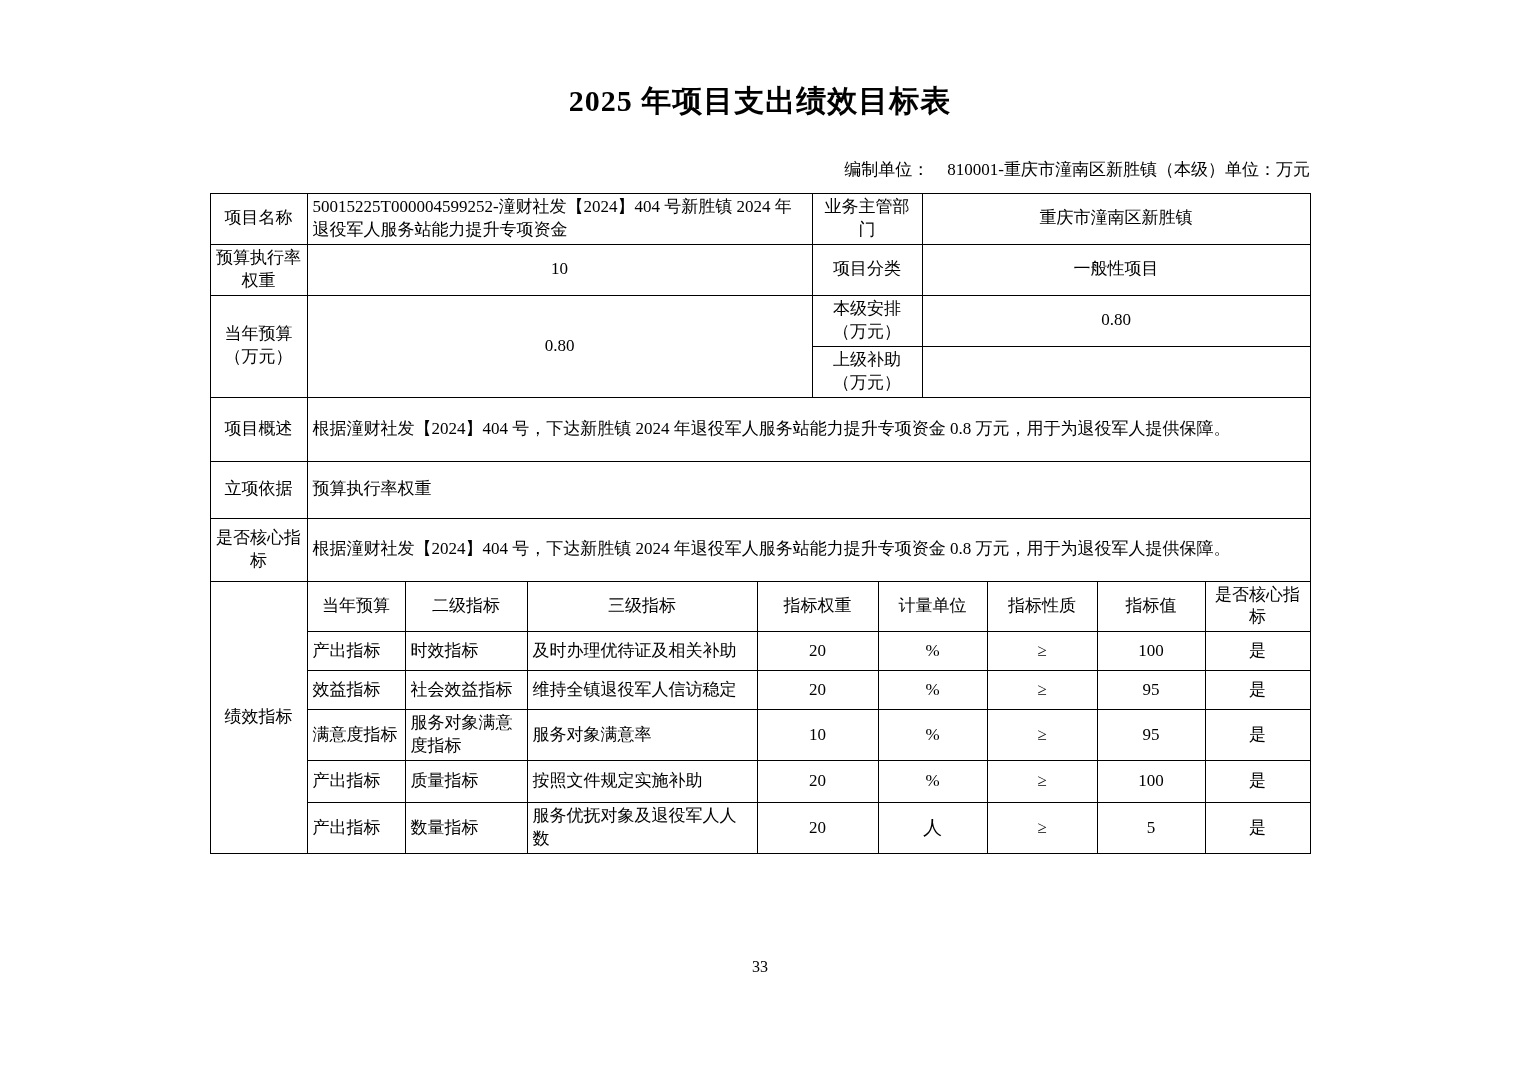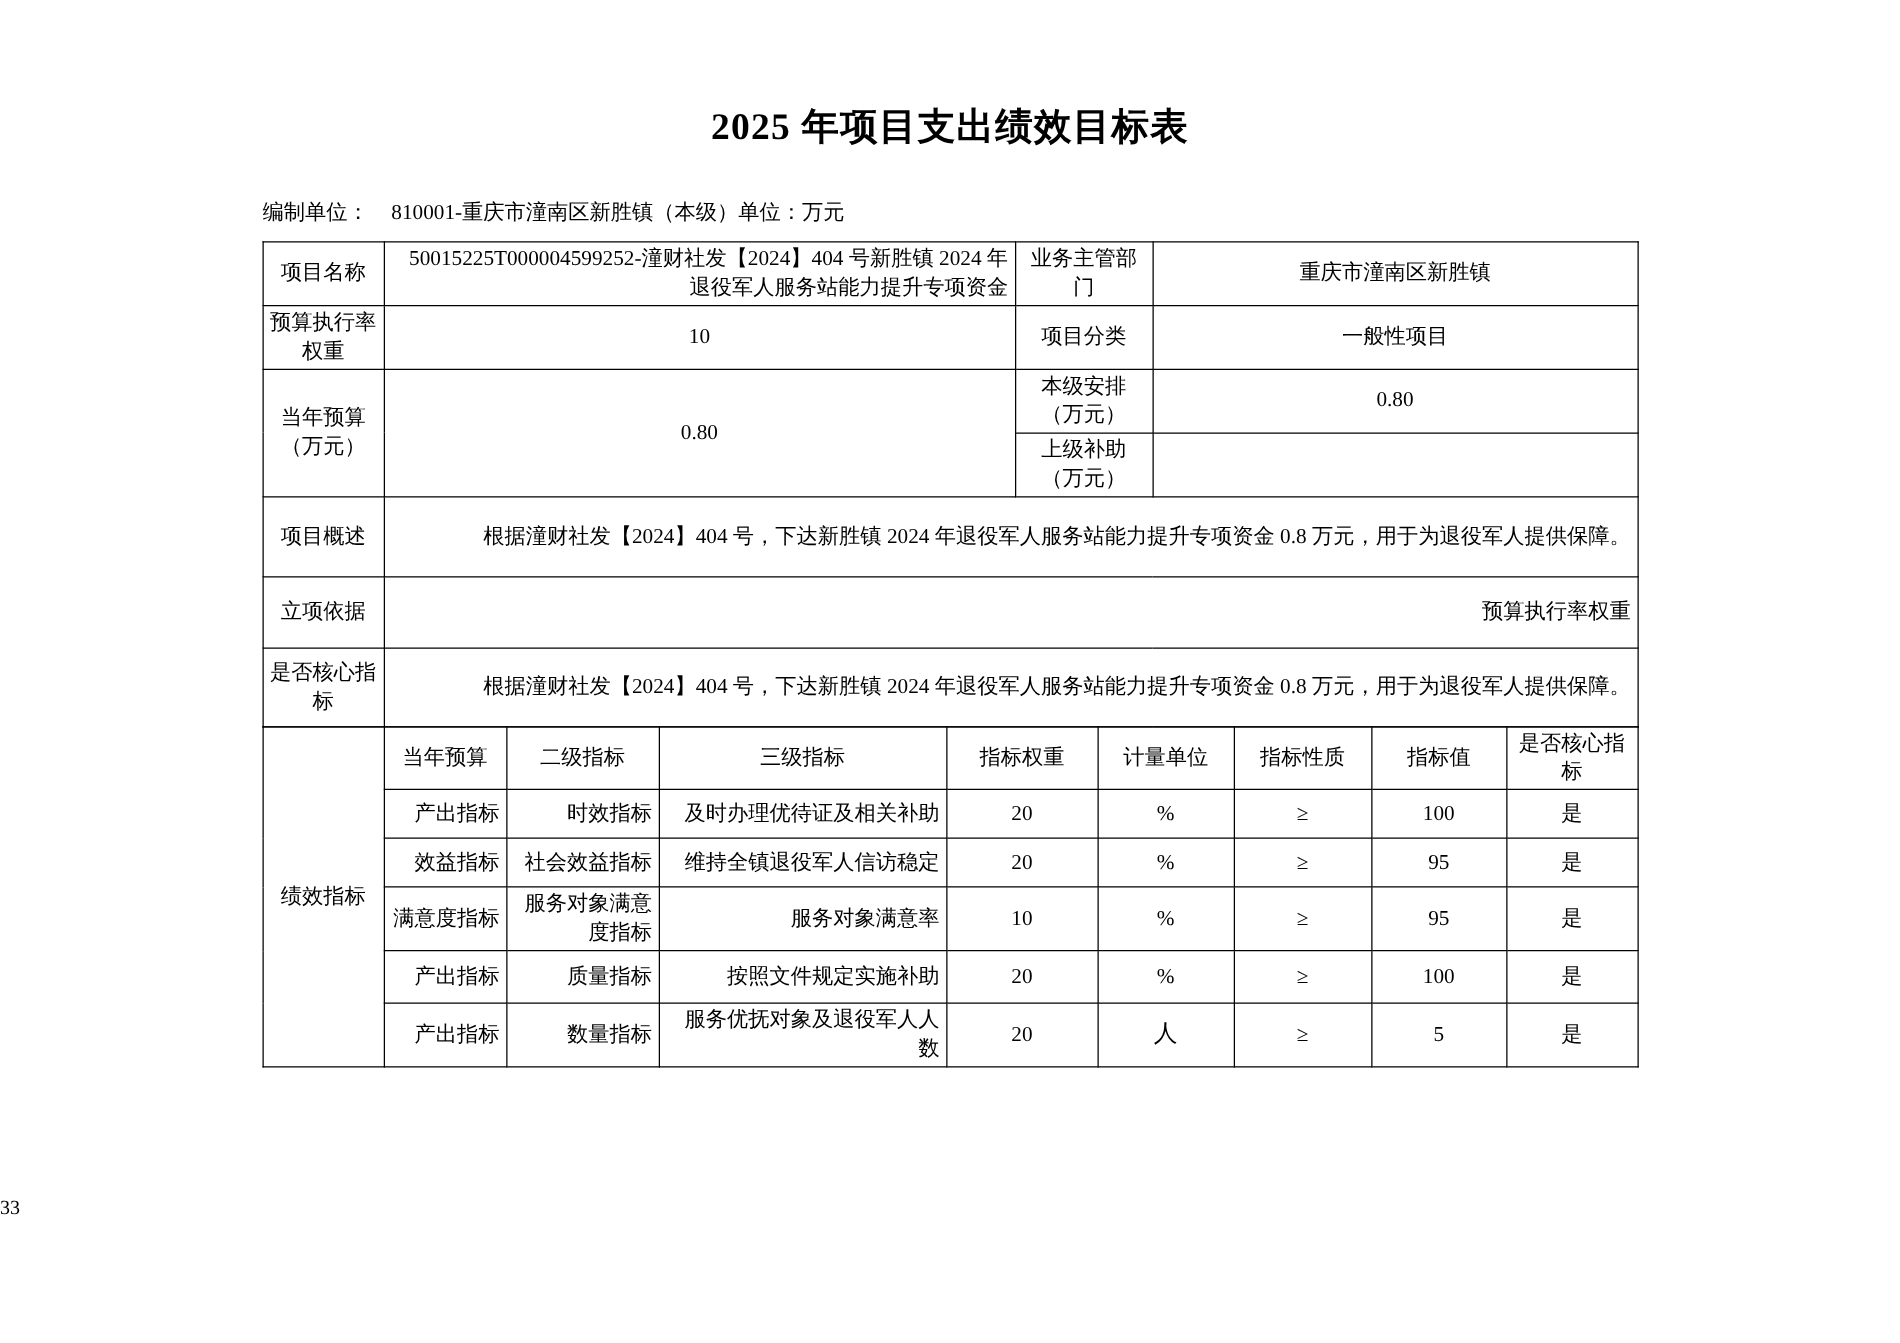--- a/index.html
+++ b/index.html
@@ -16,21 +16,21 @@
     padding-top: 81px;
     text-align: center;
     font-size: 30px;
     font-weight: bold;
     letter-spacing: 1px;
   }
   .meta-row {
     width: 1100px;
     margin: 36px auto 0 auto;
     display: flex;
-    justify-content: flex-start;
+    justify-content: flex-end;
     align-items: flex-end;
     font-size: 17px;
   }
   .meta-left { display: flex; }
   .meta-left .lbl { margin-right: 18px; }
   table {
     width: 1100px;
     margin: 12px auto 0 auto;
     border-collapse: collapse;
     table-layout: fixed;
@@ -38,26 +38,26 @@
   }
   table.indicators { margin-top: -1px; }
   td {
     border: 1px solid #000;
     padding: 2px 5px;
     vertical-align: middle;
     line-height: 1.35;
     word-wrap: break-word;
   }
   .c { text-align: center; }
-  .l { text-align: right; }
+  .l { text-align: left; }
   .footer-page {
     position: absolute;
     left: 0; right: 0;
     top: 958px;
-    text-align: left;
+    text-align: center;
     font-size: 16px;
   }
 </style>
 </head>
 <body>
 
 <div class="page">
 
   <div class="doc-title">2025 年项目支出绩效目标表</div>
 

